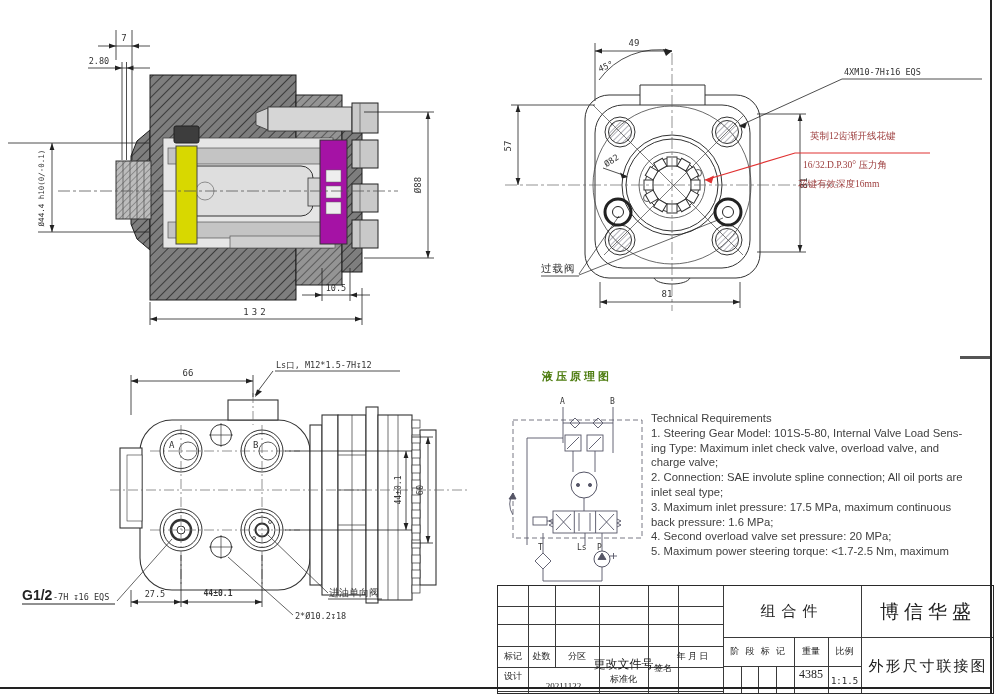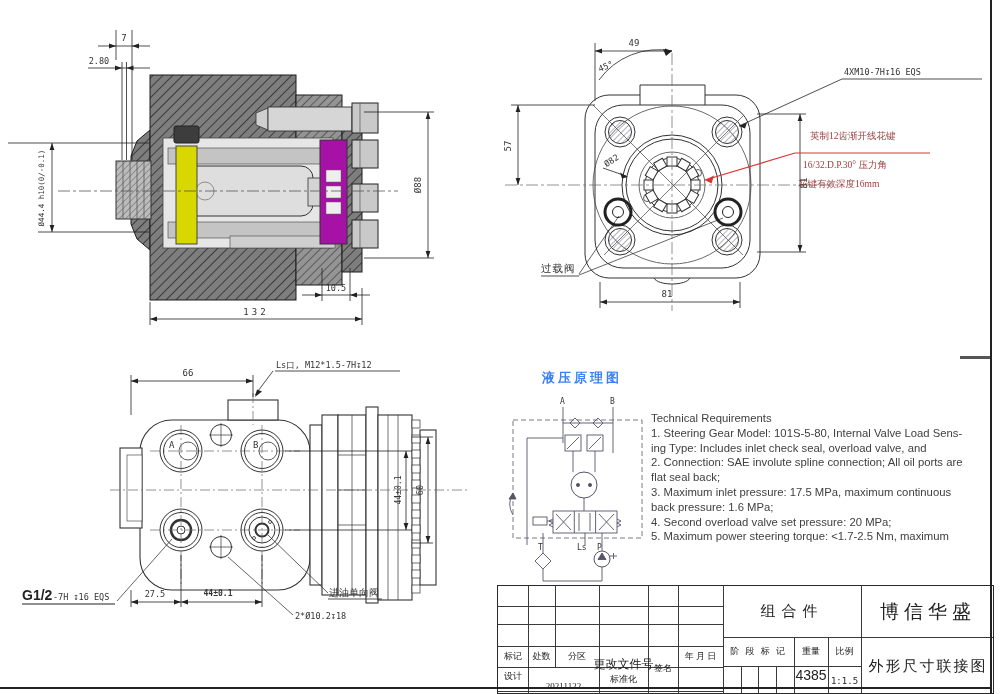--- a/index.html
+++ b/index.html
@@ -5,21 +5,21 @@
   html,body{margin:0;padding:0;background:#fff;}
   #sheet{position:relative;width:1000px;height:694px;background:#ffffff;overflow:hidden;
          font-family:"Liberation Sans",sans-serif;}
   svg{position:absolute;overflow:visible;}
   .dim{font-family:"DejaVu Sans Mono",monospace;fill:#333;}
   .cn{font-family:"Liberation Serif","DejaVu Serif",serif;fill:#333;}
   .note{font-family:"Liberation Serif","DejaVu Serif",serif;fill:#9c3c3c;}
   .tech{position:absolute;left:651px;top:411px;width:346px;color:#404040;
         font-size:11.3px;line-height:14.8px;font-family:"Liberation Sans",sans-serif;}
   .schem-title{position:absolute;left:542px;top:369px;font-family:Liberation Sans, sans-serif;
-        font-size:13px;font-weight:bold;letter-spacing:3px;color:#3b82f6;}
+        font-size:11px;font-weight:bold;letter-spacing:3px;color:#4d7c0f;}
   
   #tb{position:absolute;left:497px;top:585px;width:497px;height:109px;
       border:1.6px solid #2a2a2a;box-sizing:border-box;overflow:hidden;background:#fff;}
   #tb .vl{position:absolute;width:1px;background:#3a3a3a;}
   #tb .hl{position:absolute;height:1px;background:#3a3a3a;}
   #tb .cell{position:absolute;display:flex;align-items:center;justify-content:center;
       color:#222;font-family:"Liberation Serif","DejaVu Serif",serif;font-size:9px;white-space:nowrap;}
   .frame{position:absolute;background:#222;}
   .tick{position:absolute;background:#555;}
 </style>
@@ -411,23 +411,24 @@
     <text class="dim" x="55" y="11" font-size="8">A</text>
     <text class="dim" x="105" y="11" font-size="8">B</text>
     <text class="dim" x="33" y="157" font-size="8">T</text>
     <text class="dim" x="72" y="157" font-size="8">Ls</text>
     <text class="dim" x="92" y="157" font-size="8">P</text>
   </svg>
 
   <div class="tech">
     <div>Technical Requirements</div>
     <div>1. Steering Gear Model: 101S-5-80, Internal Valve Load Sens-</div>
-    <div>ing Type: Includes inlet check seal, overload valve, and</div>
+    <div>ing Type: Maximum inlet check valve, overload valve, and</div>
+    <div>charge valve;</div>
     <div>2. Connection: SAE involute spline connection; All oil ports are</div>
-    <div>flat seal back;</div>
+    <div>inlet seal type;</div>
     <div>3. Maximum inlet pressure: 17.5 MPa, maximum continuous</div>
     <div>back pressure: 1.6 MPa;</div>
     <div>4. Second overload valve set pressure: 20 MPa;</div>
     <div>5. Maximum power steering torque: &lt;1.7-2.5 Nm, maximum</div>
   </div>
 
   <div id="tb">
     <div class="vl" style="left:30px;top:0;height:109px"></div>
     <div class="vl" style="left:57px;top:0;height:81px"></div>
     <div class="vl" style="left:101px;top:0;height:109px"></div>
@@ -446,30 +447,30 @@
     <div class="hl" style="left:0;top:81px;width:225px"></div>
     <div class="hl" style="left:0;top:105px;width:225px"></div>
     <div class="hl" style="left:225px;top:51px;width:272px"></div>
     <div class="hl" style="left:225px;top:80px;width:138px"></div>
 
     <div class="cell" style="left:0;top:60px;width:30px;height:21px">标记</div>
     <div class="cell" style="left:30px;top:60px;width:27px;height:21px">处数</div>
     <div class="cell" style="left:57px;top:60px;width:44px;height:21px">分区</div>
     <div class="cell" style="left:101px;top:68px;width:49px;height:21px;font-size:12px">更改文件号</div>
     <div class="cell" style="left:150px;top:72px;width:30px;height:21px">签名</div>
-    <div class="cell" style="left:180px;top:60px;width:45px;height:21px">年 月 日</div>
+    <div class="cell" style="left:172px;top:60px;width:45px;height:21px">年 月 日</div>
     <div class="cell" style="left:0;top:78px;width:30px;height:24px">设计</div>
     <div class="cell" style="left:30px;top:88px;width:71px;height:24px;font-family:Liberation Serif, serif;font-size:9px">20211122</div>
     <div class="cell" style="left:101px;top:81px;width:49px;height:24px">标准化</div>
     <div class="cell" style="left:0;top:105px;width:30px;height:24px">校核</div>
     <div class="cell" style="left:101px;top:105px;width:49px;height:24px">工艺</div>
     <div class="cell" style="left:225px;top:51px;width:71px;height:29px;letter-spacing:2px">阶 段 标 记</div>
     <div class="cell" style="left:296px;top:51px;width:34px;height:29px">重量</div>
     <div class="cell" style="left:330px;top:51px;width:33px;height:29px">比例</div>
-    <div class="cell" style="left:296px;top:80px;width:34px;height:17px;font-family:Liberation Sans, sans-serif;font-size:14px">4385</div>
+    <div class="cell" style="left:296px;top:80px;width:34px;height:17px;font-family:Liberation Serif, serif;font-size:12px">4385</div>
     <div class="cell" style="left:330px;top:80px;width:33px;height:29px;font-family:'DejaVu Sans Mono',monospace;font-size:9px">1:1.5</div>
     <div class="cell" style="left:363px;top:0;width:134px;height:51px;font-size:19px;letter-spacing:5px">博信华盛</div>
     <div class="cell" style="left:225px;top:0;width:138px;height:51px;font-size:15px;letter-spacing:6px">组合件</div>
     <div class="cell" style="left:363px;top:51px;width:134px;height:58px;font-size:15px;letter-spacing:2px">外形尺寸联接图</div>
   </div>
 
   <div class="frame" style="left:990px;top:0;width:2px;height:694px"></div>
   <div class="frame" style="left:0;top:687px;width:992px;height:2px"></div>
   <div class="tick" style="left:960px;top:356px;width:30px;height:3px"></div>
 

